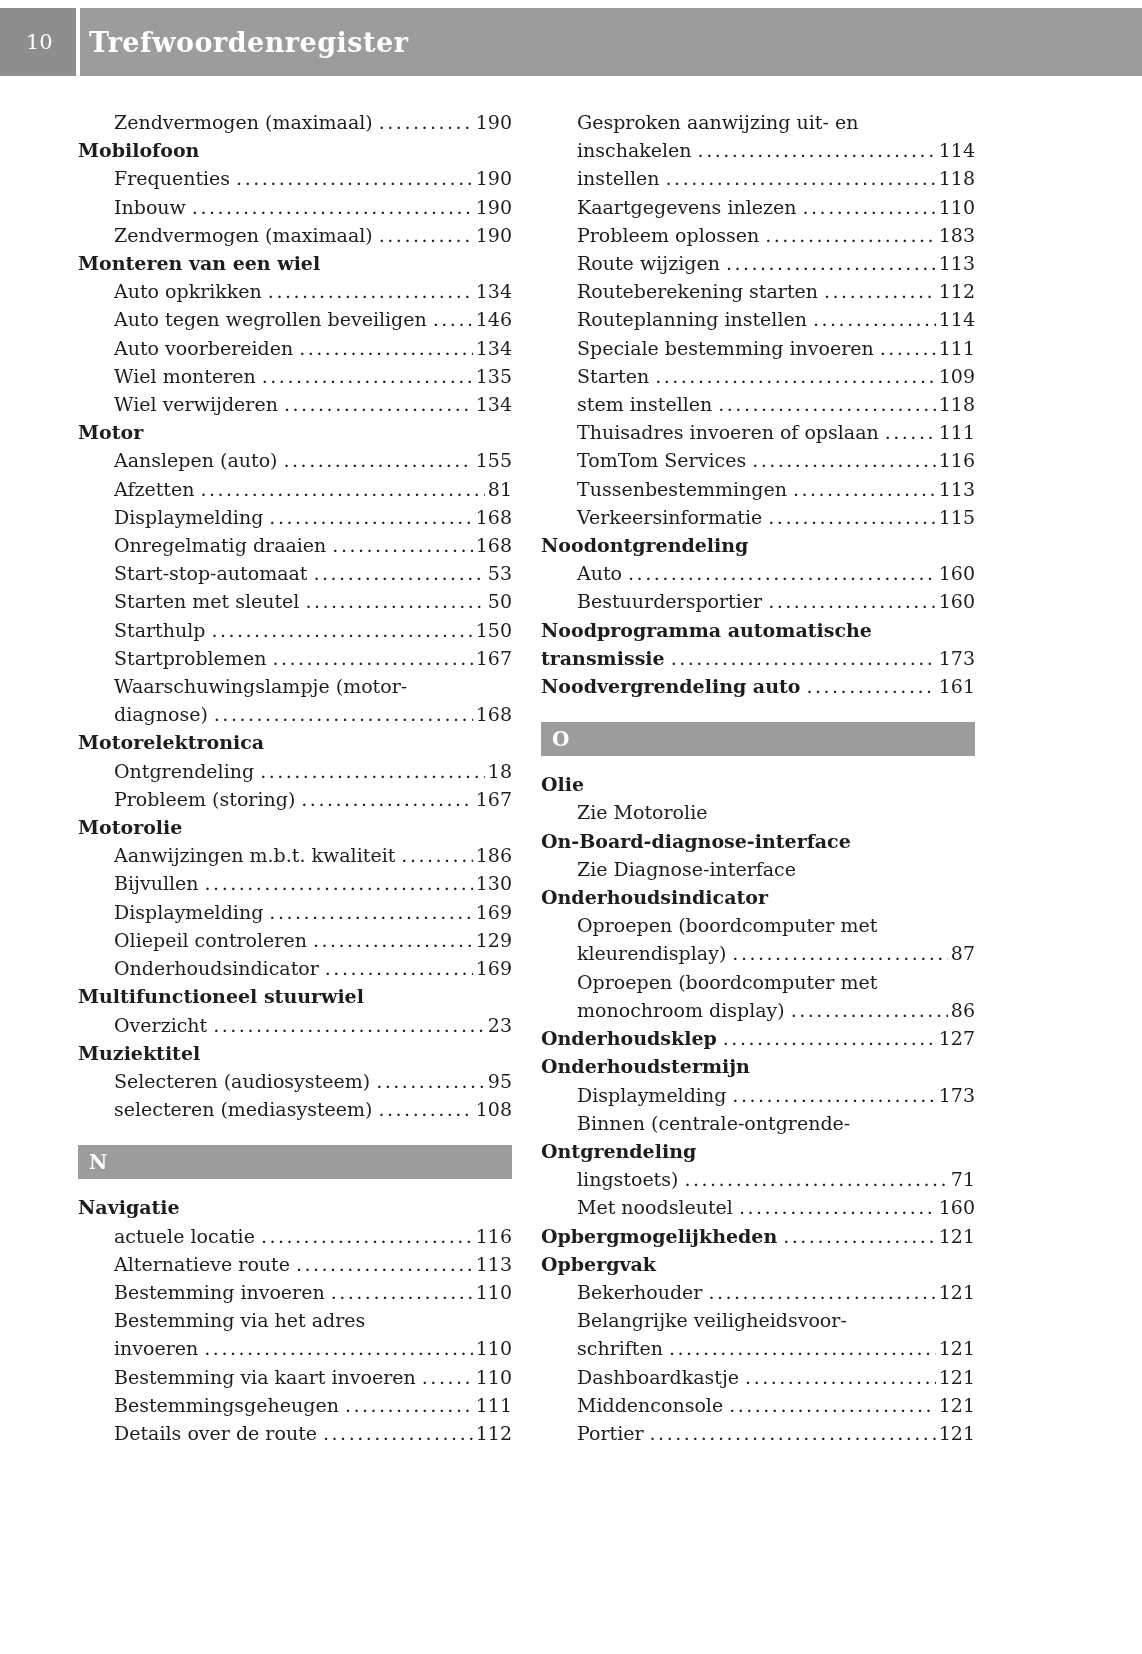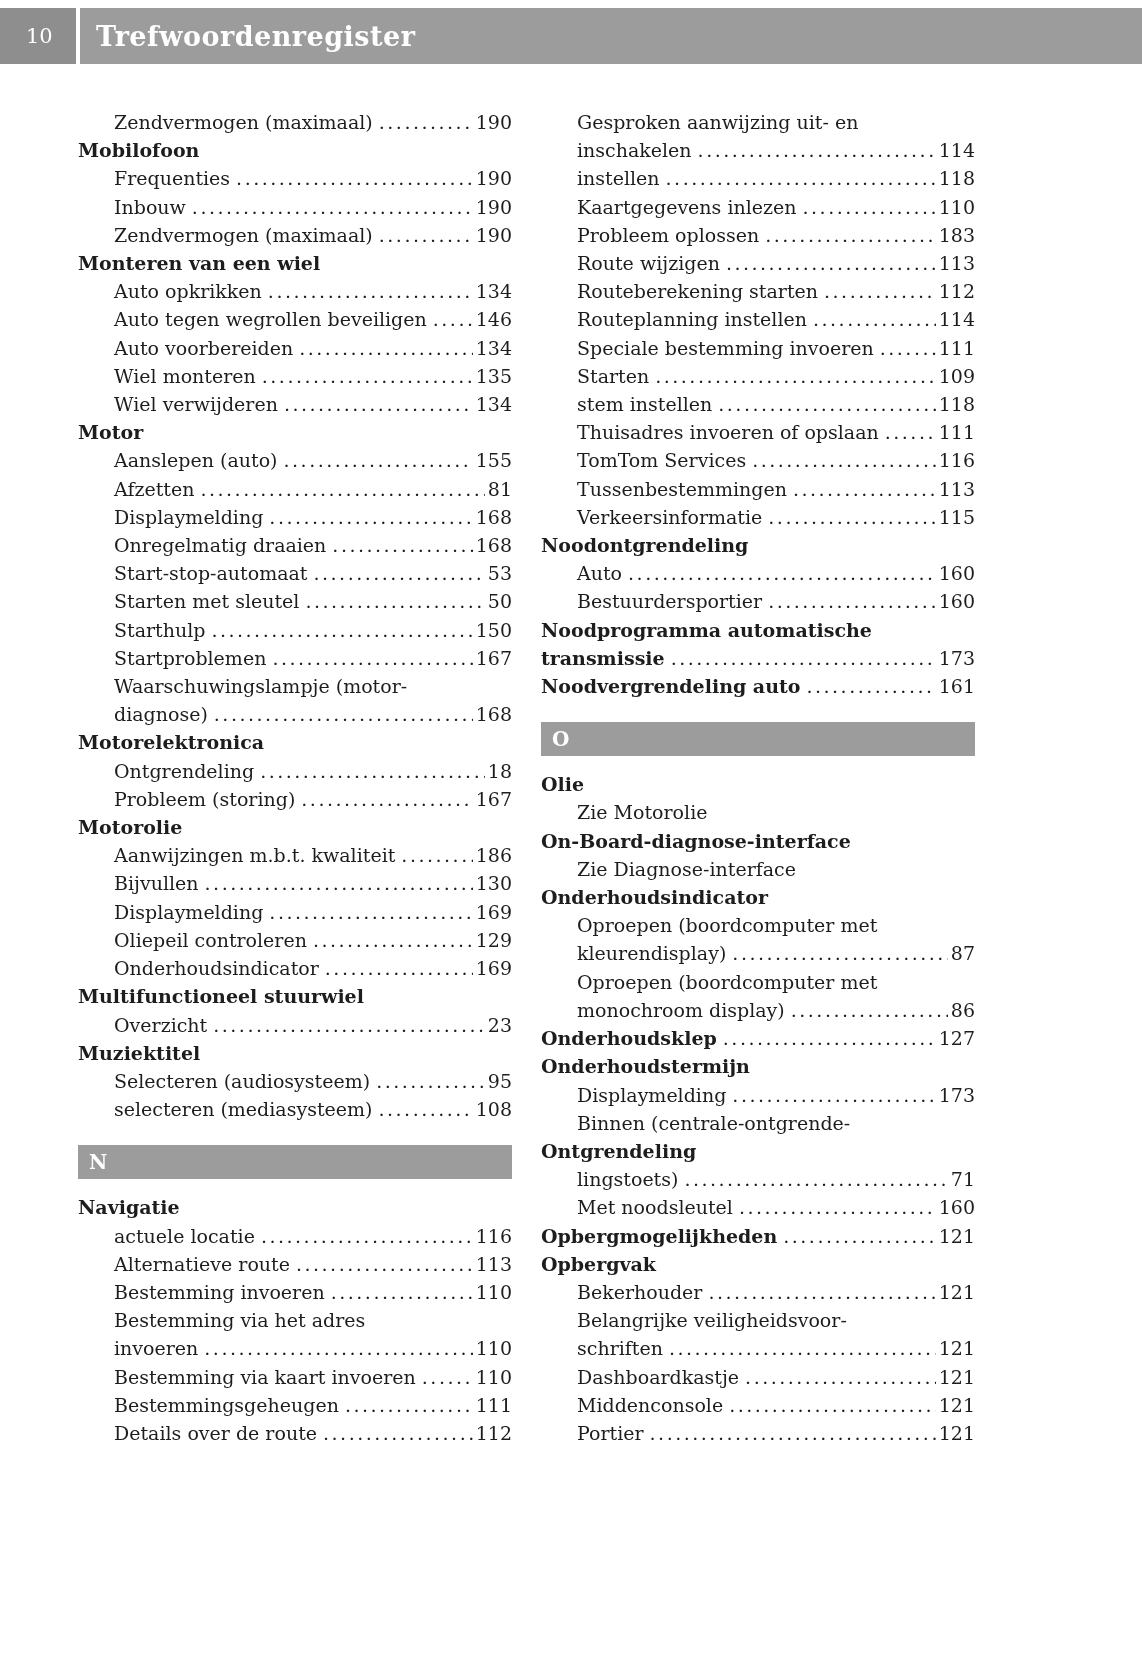--- a/index.html
+++ b/index.html
@@ -9,29 +9,29 @@
     background:#ffffff;
     font-family:"DejaVu Serif", serif;
     color:#1d1d1d;
     position:relative;
     overflow:hidden;
   }
   :root {
     --bar:#9c9c9c;
     --pagebox:#8e8e8e;
   }
-  .header { position:absolute; top:8px; left:0; right:0; height:56px; display:flex; }
+  .header { position:absolute; top:8px; left:0; right:0; height:68px; display:flex; }
   .pagenum-box {
     width:76px; background:var(--pagebox); color:#fff;
     font-size:21px; display:flex; align-items:center; padding-left:26px;
   }
   .header-gap { width:4px; background:#fff; }
   .titlebar {
     flex:1; background:var(--bar); color:#fff; display:flex; align-items:center;
-    padding-left:16px; font-size:27px; font-weight:bold; letter-spacing:0.5px;
+    padding-left:9px; font-size:27px; font-weight:bold; letter-spacing:0.5px;
   }
   .content { position:absolute; top:108px; left:78px; display:flex; gap:29px; }
   .col { width:434px; display:flex; flex-direction:column; }
   .row { display:flex; align-items:baseline; font-size:19px; line-height:28.2px; white-space:nowrap; }
   .row.indent { padding-left:36px; }
   .row.bold { font-weight:bold; }
   .leader { flex:1 1 auto; overflow:hidden; white-space:nowrap; margin:0 3px 0 6px; font-weight:normal; }
   .leader::after {
     content:"......................................................................................................";
     letter-spacing:2.5px;

